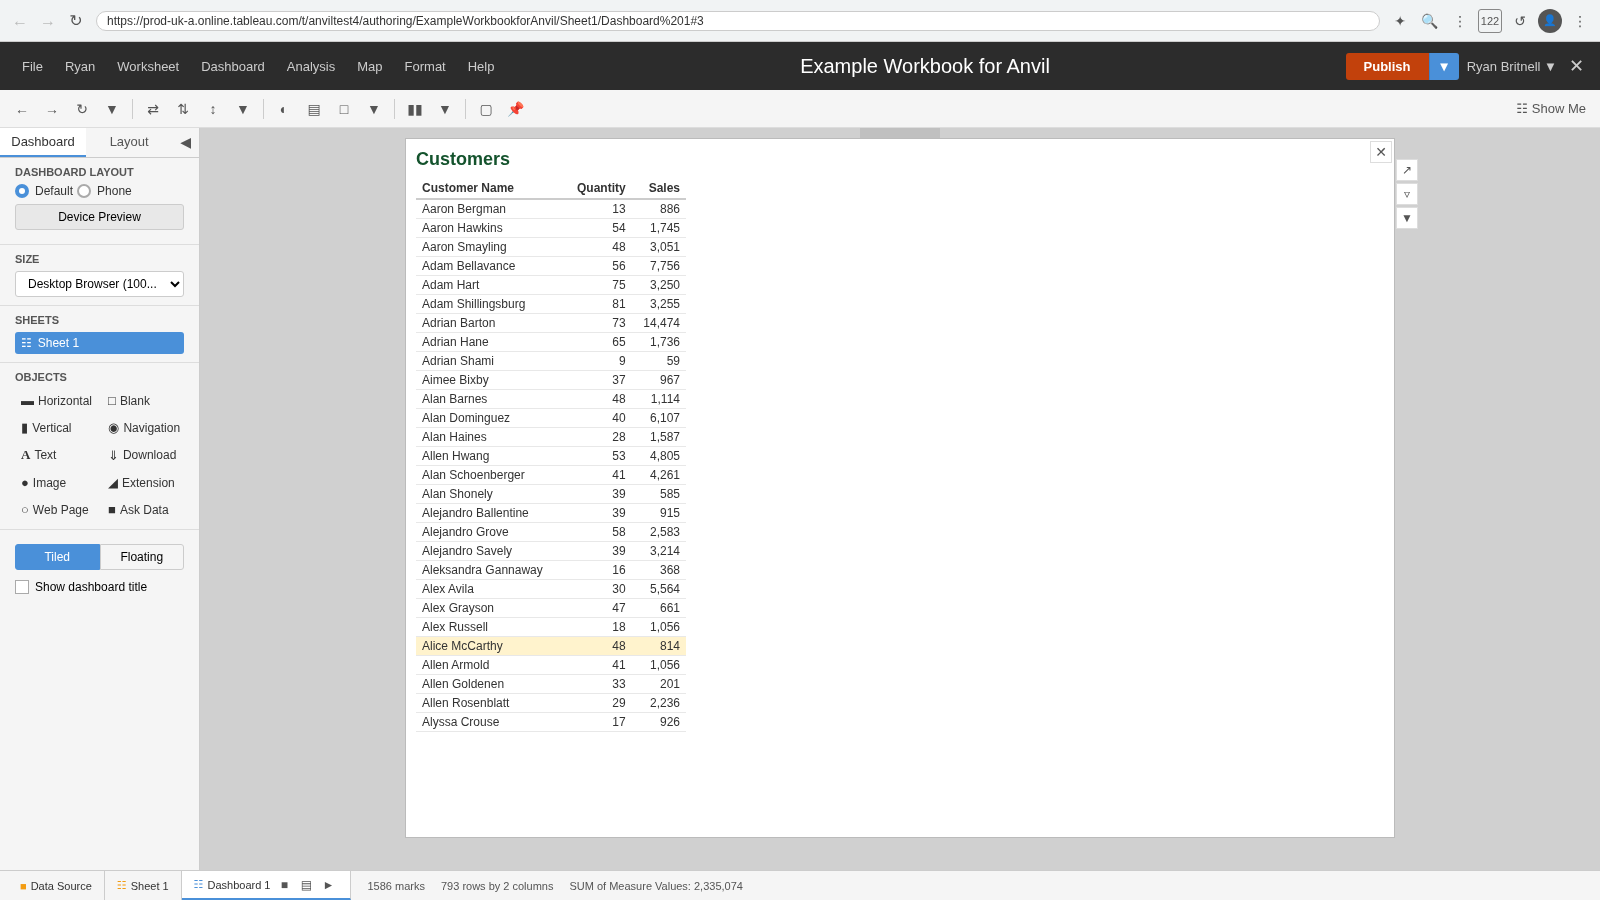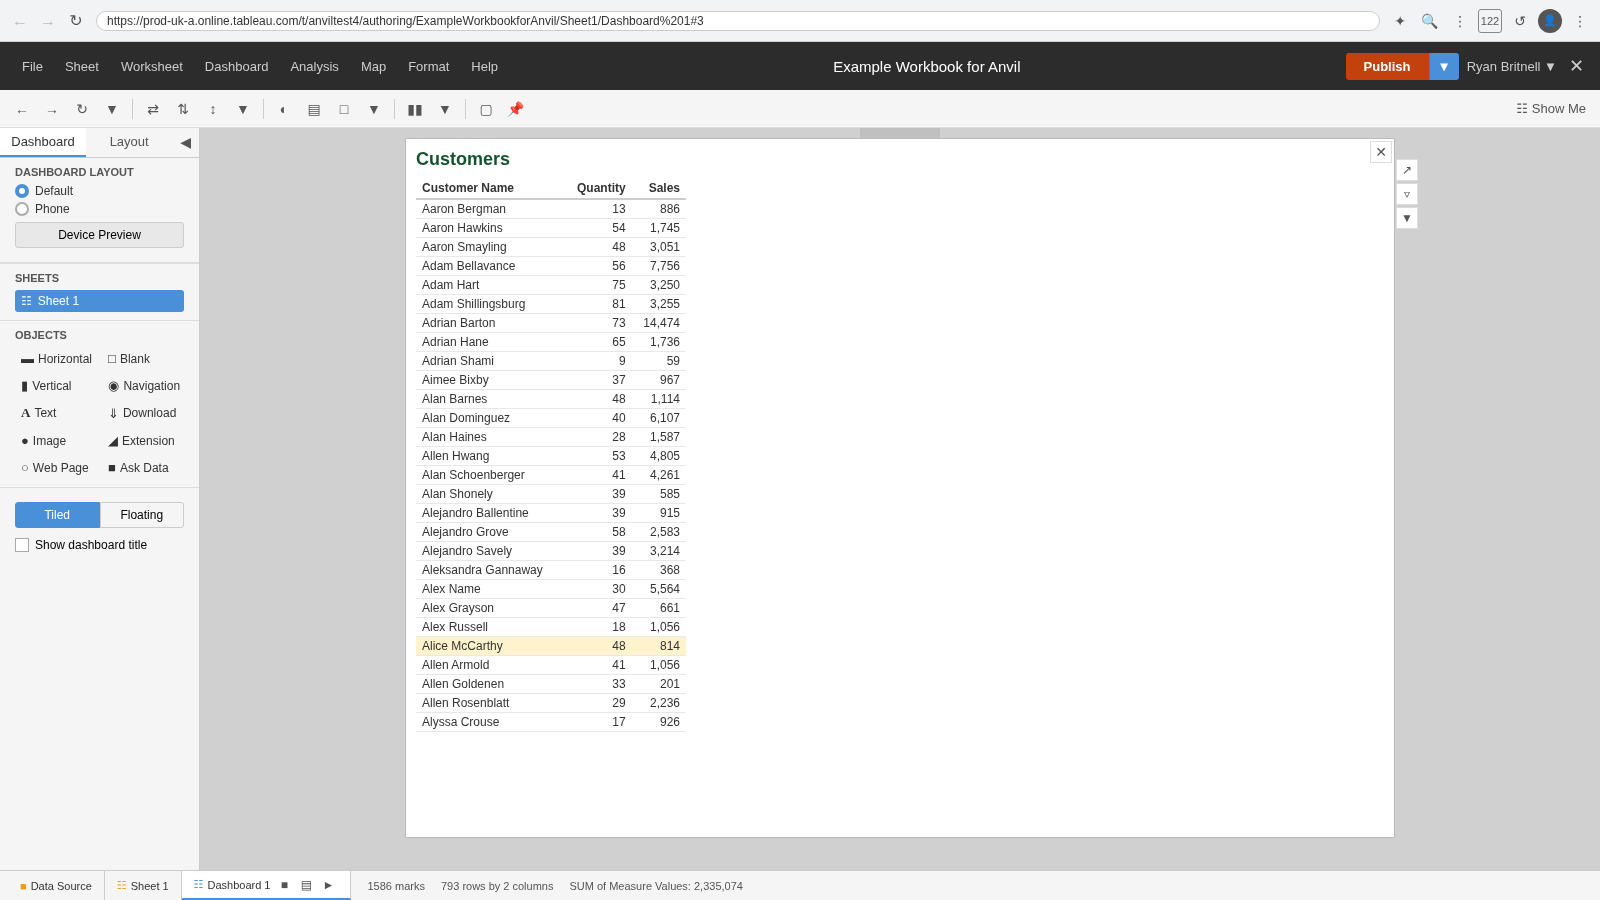--- a/index.html
+++ b/index.html
@@ -10,21 +10,21 @@
     .browser-nav-btns { display: flex; gap: 4px; align-items: center; }
     .browser-nav-btn { background: none; border: none; cursor: pointer; color: #555; font-size: 16px; width: 24px; height: 24px; display: flex; align-items: center; justify-content: center; border-radius: 50%; }
     .browser-nav-btn.disabled { color: #bbb; cursor: default; }
     .address-bar { flex: 1; background: white; border: 1px solid #ccc; border-radius: 16px; height: 20px; display: flex; align-items: center; padding: 0 10px; font-size: 12px; color: #333; }
     .browser-actions { display: flex; gap: 6px; align-items: center; color: #555; font-size: 14px; }
     .browser-action-btn { width: 24px; height: 24px; display: flex; align-items: center; justify-content: center; cursor: pointer; border-radius: 50%; }
     .profile-icon { background: #555; color: white; border-radius: 50%; width: 24px; height: 24px; display: flex; align-items: center; justify-content: center; font-size: 11px; }
 
     
     .app-bar { background: #2c2c2c; height: 48px; display: flex; align-items: center; padding: 0 12px; gap: 0; }
-    .app-title { color: white; font-size: 15px; font-weight: 500; flex: 1; text-align: center; }
+    .app-title { color: white; font-size: 20px; font-weight: 500; flex: 1; text-align: center; }
     .menu-items { display: flex; align-items: center; gap: 2px; }
     .menu-item { color: #ccc; padding: 4px 10px; cursor: pointer; font-size: 13px; border-radius: 3px; }
     .app-right { display: flex; align-items: center; gap: 8px; }
     .publish-btn-group { display: flex; align-items: stretch; }
     .publish-btn { background: #c2410c; color: white; border: none; padding: 6px 18px; font-size: 13px; font-weight: 600; cursor: pointer; border-radius: 3px 0 0 3px; }
     .publish-dropdown { background: #4a90d9; color: white; border: none; border-left: 1px solid #3a80c9; padding: 6px 8px; cursor: pointer; border-radius: 0 3px 3px 0; }
     .user-name { color: #ccc; font-size: 13px; cursor: pointer; }
     .close-btn { color: #ccc; font-size: 18px; cursor: pointer; padding: 4px; }
 
     
@@ -39,21 +39,21 @@
 
     
     .left-panel { width: 200px; background: #f5f5f5; border-right: 1px solid #ccc; overflow-y: auto; flex-shrink: 0; }
     .panel-tabs { display: flex; border-bottom: 1px solid #ccc; }
     .panel-tab { flex: 1; padding: 6px 8px; text-align: center; cursor: pointer; font-size: 13px; color: #555; }
     .panel-tab.active { background: white; border-bottom: 2px solid #4a90d9; color: #333; font-weight: 500; }
     .panel-collapse-btn { padding: 6px 8px; cursor: pointer; color: #555; font-size: 14px; }
 
     .panel-section { padding: 8px 15px; }
 
-    .layout-options { display: flex; flex-direction: column; gap: 4px; }
+    .layout-options { display: flex; flex-direction: row; gap: 4px; }
     .layout-option { display: flex; align-items: center; gap: 6px; cursor: pointer; }
     .layout-label { font-size: 12px; color: #333; }
 
     .device-preview-btn { background: #e8e8e8; border: 1px solid #ccc; border-radius: 3px; padding: 5px 10px; font-size: 12px; cursor: pointer; width: 100%; text-align: center; margin: 6px 0; }
 
     .size-dropdown { background: white; border: 1px solid #ccc; border-radius: 3px; padding: 4px 8px; font-size: 12px; width: 100%; cursor: pointer; }
 
     .sheets-list { display: flex; flex-direction: column; gap: 2px; }
     .sheet-item { display: flex; align-items: center; gap: 6px; padding: 4px 6px; border-radius: 3px; cursor: pointer; background: #4a90d9; color: white; }
     .sheet-item-icon { font-size: 12px; }
@@ -124,21 +124,21 @@
     </div>
     <div class="browser-action-btn">↺</div>
     <div class="profile-icon">👤</div>
     <div class="browser-action-btn">⋮</div>
   </div>
 </div>
 
 <div class="app-bar">
   <div class="menu-items">
     <div class="menu-item">File</div>
-    <div class="menu-item">Sheet</div>
+    <div class="menu-item">Ryan</div>
     <div class="menu-item">Worksheet</div>
     <div class="menu-item">Dashboard</div>
     <div class="menu-item">Analysis</div>
     <div class="menu-item">Map</div>
     <div class="menu-item">Format</div>
     <div class="menu-item">Help</div>
   </div>
   <div class="app-title">Example Workbook for Anvil</div>
   <div class="app-right">
     <div class="publish-btn-group">
@@ -203,20 +203,26 @@
           <div style="width:14px;height:14px;border-radius:50%;border:2px solid #aaa;background:white;"></div>
           <span class="layout-label">Phone</span>
         </div>
       </div>
 
       <button class="device-preview-btn">Device Preview</button>
     </div>
 
     <div style="border-top:1px solid #ddd;"></div>
 
+    <div class="panel-section">
+      <div style="font-size:11px; font-weight:600; color:#555; margin-bottom:6px; text-transform:uppercase;">Size</div>
+      <select class="size-dropdown">
+        <option>Desktop Browser (100...</option>
+      </select>
+    </div>
 
     <div style="border-top:1px solid #ddd;"></div>
 
     <div class="panel-section">
       <div style="font-size:11px; font-weight:600; color:#555; margin-bottom:6px; text-transform:uppercase;">Sheets</div>
       <div class="sheets-list">
         <div class="sheet-item">
           <span class="sheet-item-icon">☷</span>
           <span>Sheet 1</span>
         </div>
@@ -397,21 +403,21 @@
       <td>Alejandro Savely</td>
       <td class="num">39</td>
       <td class="num">3,214</td>
     </tr>
                 <tr>
       <td>Aleksandra Gannaway</td>
       <td class="num">16</td>
       <td class="num">368</td>
     </tr>
                 <tr>
-      <td>Alex Name</td>
+      <td>Alex Avila</td>
       <td class="num">30</td>
       <td class="num">5,564</td>
     </tr>
                 <tr>
       <td>Alex Grayson</td>
       <td class="num">47</td>
       <td class="num">661</td>
     </tr>
                 <tr>
       <td>Alex Russell</td>

